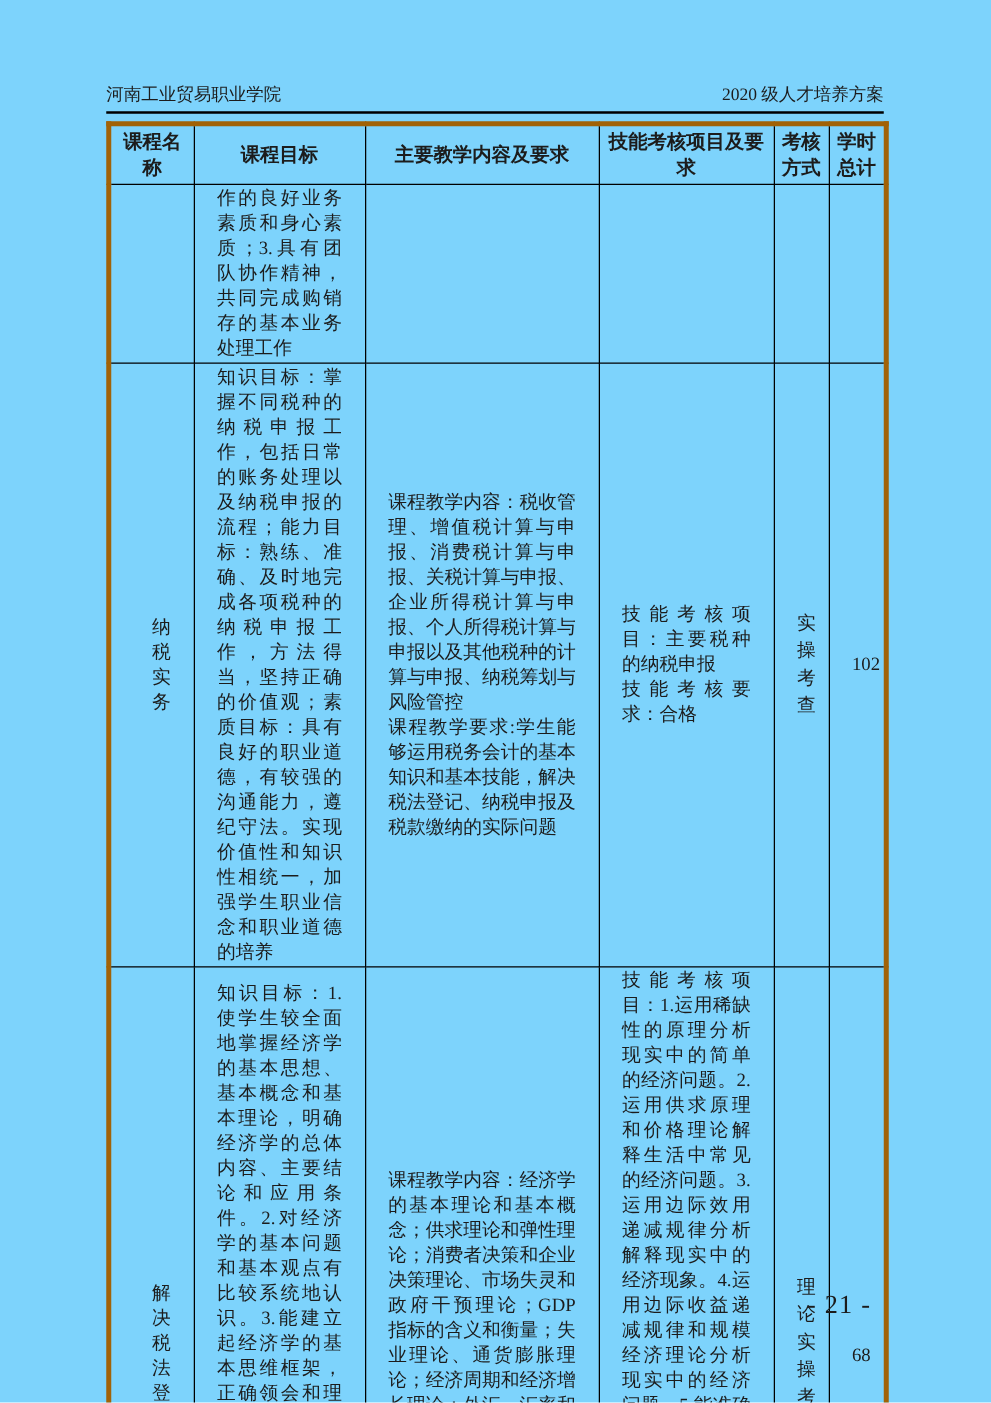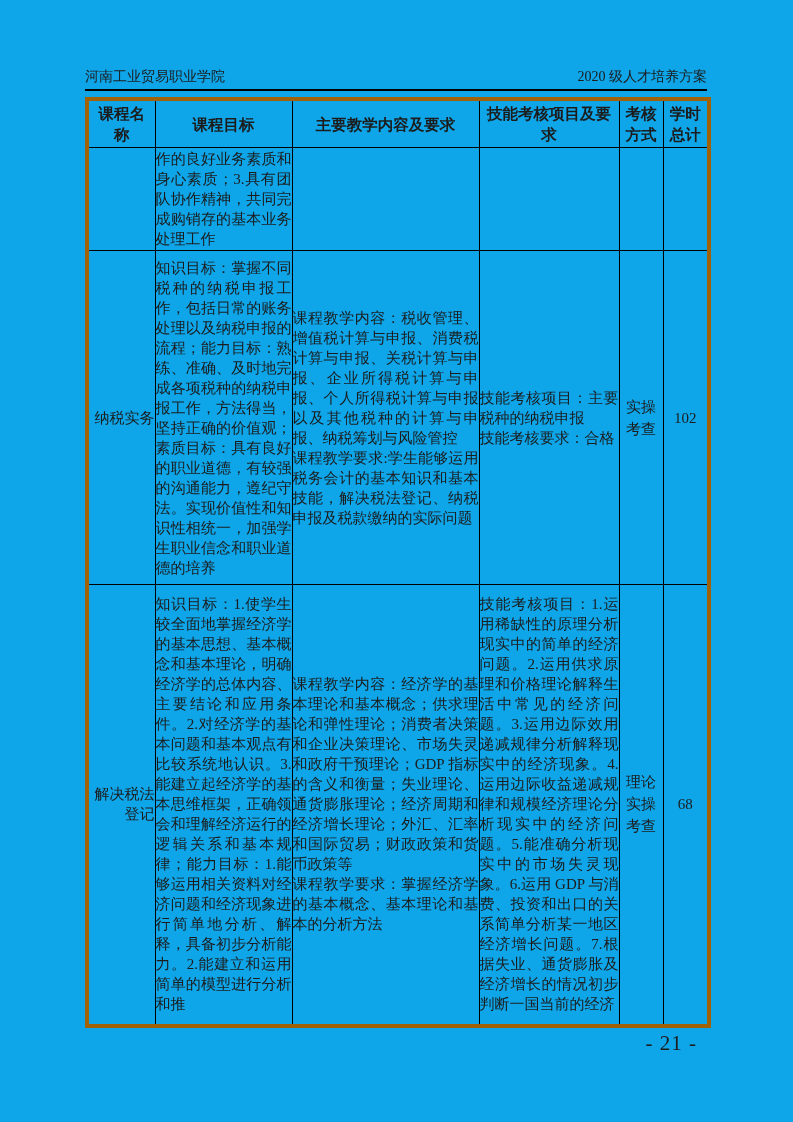--- a/index.html
+++ b/index.html
@@ -3,42 +3,42 @@
 <meta charset="utf-8">
 <style>
   html, body { margin: 0; padding: 0; background: #ffffff; }
   body {
     width: 793px; height: 1122px;
     font-family: "Liberation Serif", "DejaVu Serif", serif;
     color: #1c1c1c;
     position: relative;
     -webkit-font-smoothing: antialiased;
   }
-  .page { position: absolute; inset: 0; background: #0ea5e9; }
+  .page { position: absolute; inset: 0; background: #7dd3fc; }
 
   .doc-header {
     position: absolute; left: 85px; top: 68px; width: 622px;
     display: flex; justify-content: space-between; align-items: flex-end;
     font-size: 14px; line-height: 18px;
   }
   .header-rule {
     position: absolute; left: 85px; top: 89px; width: 622px;
     border-top: 2px solid #000;
   }
 
   table.curriculum {
     position: absolute; left: 85px; top: 97px;
     width: 622px; table-layout: fixed;
     border-collapse: collapse;
     border: 4px solid #a16207;
     font-size: 15px; line-height: 20px;
   }
   table.curriculum th, table.curriculum td {
     border: 1px solid #000;
-    padding: 1px 0;
+    padding: 1px 18px;
     vertical-align: middle;
     overflow: hidden;
   }
   table.curriculum th {
     font-size: 15.5px; font-weight: bold;
     text-align: center; line-height: 21px;
     padding: 2px 2px;
   }
   tr.hdr { height: 48px; }
   tr.r0 { height: 98px; }

